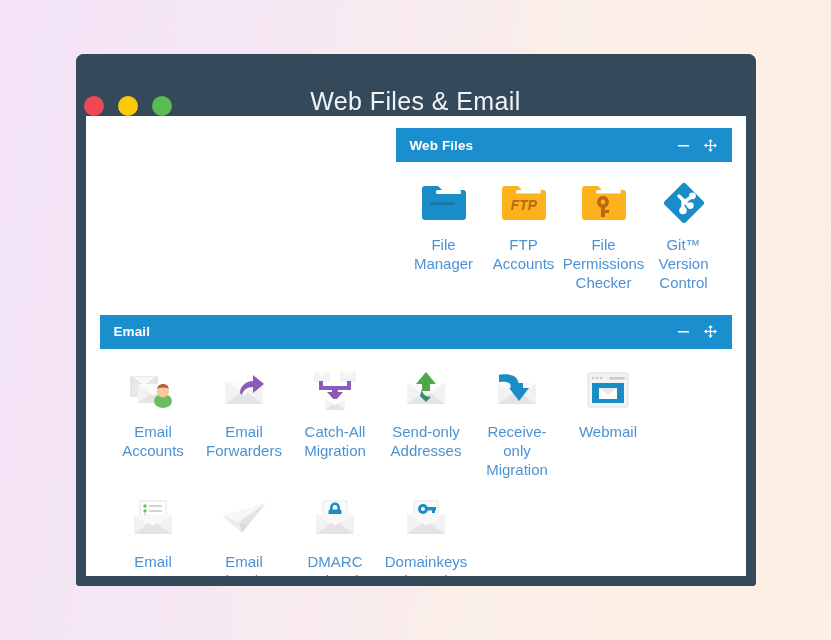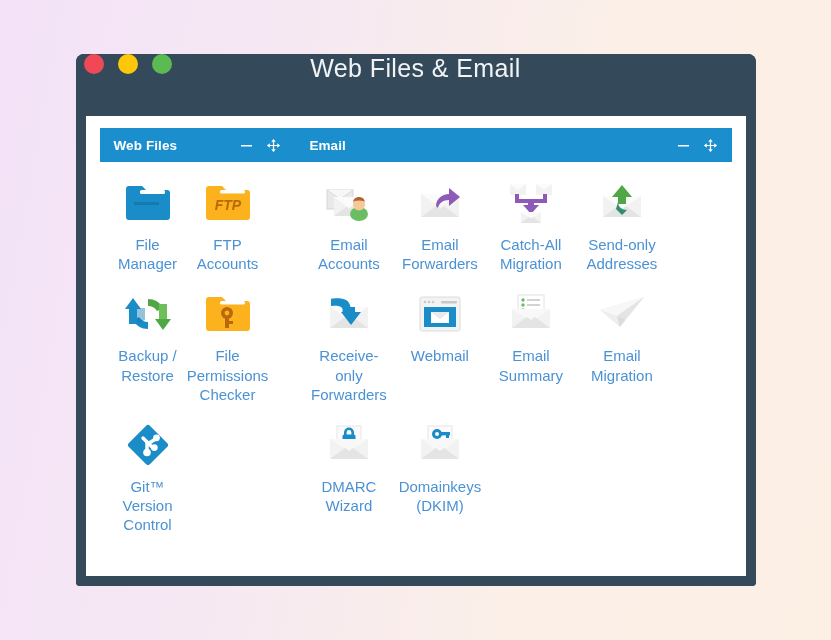--- a/index.html
+++ b/index.html
@@ -27,21 +27,21 @@
     display: flex;
     flex-direction: column;
     overflow: hidden;
   }
 
   .titlebar {
     height: 62px;
     flex: 0 0 62px;
     background: #34495a;
     display: flex;
-    align-items: flex-start;
+    align-items: flex-end;
     position: relative;
     padding: 0 8px;
   }
 
   .lights { display: flex; gap: 14px; align-items: center; }
   .light { width: 20px; height: 20px; border-radius: 50%; }
   .light.red    { background: #ef4957; }
   .light.yellow { background: #fdc70a; }
   .light.green  { background: #5cba52; }
 
@@ -64,22 +64,23 @@
     flex-direction: column;
     gap: 0;
     overflow: hidden;
   }
 
   .content {
     background: #ffffff;
     flex: 1 1 auto;
     padding: 12px 14px 14px 14px;
     display: flex;
-    flex-direction: row;
+    flex-direction: column;
     overflow: hidden;
+    align-items: flex-end;
   }
 
   
   .panel { display: flex; flex-direction: column; }
 
   .panel-header {
     background: #1b8fce;
     height: 34px;
     display: flex;
     align-items: center;
@@ -192,35 +193,20 @@
                 <svg width="46" height="42" viewBox="0 0 46 42">
                   <path d="M1 7a3 3 0 0 1 3-3h13l4 4h21a3 3 0 0 1 3 3v24a3 3 0 0 1-3 3H4a3 3 0 0 1-3-3z" fill="#fbb21c"></path>
                   <rect x="15" y="8" width="25" height="3.5" rx="1.5" fill="#ffffff"></rect>
                   <text x="23" y="28" font-family="Liberation Sans, sans-serif" font-size="14" font-weight="bold" font-style="italic" fill="#b9690b" text-anchor="middle">FTP</text>
                 </svg>
               </div>
               <div class="tile-label">FTP
 Accounts</div>
             </div>
 
-            <div class="tile">
-              <div class="tile-art">
-                <svg width="46" height="42" viewBox="0 0 46 42">
-                  <path d="M23 6a17 17 0 0 1 15 9l-6 3A11 11 0 0 0 23 13z" fill="#4fa845"></path>
-                  <path d="M34 11h8v16h-8z" fill="#6cbf59"></path>
-                  <path d="M30 26h16l-8 11z" fill="#4fa845"></path>
-                  <path d="M23 36a17 17 0 0 1-15-9l6-3A11 11 0 0 0 23 29z" fill="#1a8cc8"></path>
-                  <path d="M4 15h8v16H4z" fill="#1a8cc8"></path>
-                  <path d="M0 16h16L8 5z" fill="#1a8cc8"></path>
-                  <path d="M12 15h8v12l-8 4z" fill="#157aae" opacity=".45"></path>
-                </svg>
-              </div>
-              <div class="tile-label">Backup /
-Restore</div>
-            </div>
 
             <div class="tile">
               <div class="tile-art">
                 <svg width="46" height="42" viewBox="0 0 46 42">
                   <path d="M1 7a3 3 0 0 1 3-3h13l4 4h21a3 3 0 0 1 3 3v24a3 3 0 0 1-3 3H4a3 3 0 0 1-3-3z" fill="#fbb21c"></path>
                   <rect x="15" y="8" width="25" height="3.5" rx="1.5" fill="#ffffff"></rect>
                   <g fill="#b9690b">
                     <circle cx="22" cy="20" r="6"></circle>
                     <circle cx="22" cy="20" r="2.4" fill="#fbb21c"></circle>
                     <rect x="20" y="24" width="4" height="11"></rect>
@@ -369,21 +355,21 @@
                   <path d="M5 35l15-11 4 3 4-3 15 11z" fill="#e4e4e4"></path>
                   <g fill="#1a8cc8">
                     <path d="M6 6c0 0 14-3 18 4 3 5 1 10 1 10h-8s2-4-1-6-10-1-10-1z"></path>
                     <polygon points="26,32 16,19 36,19"></polygon>
                     <rect x="22" y="14" width="8" height="8"></rect>
                   </g>
                 </svg>
               </div>
               <div class="tile-label">Receive-
 only
-Forwarders</div>
+Migration</div>
             </div>
 
 
             <div class="tile">
               <div class="tile-art">
                 <svg width="46" height="42" viewBox="0 0 46 42">
                   <rect x="3" y="4" width="40" height="34" rx="2" fill="#f3f3f3" stroke="#dcdcdc"></rect>
                   <g fill="#c9c9c9">
                     <circle cx="8" cy="9" r="1.3"></circle>
                       <circle cx="12" cy="9" r="1.3"></circle>

